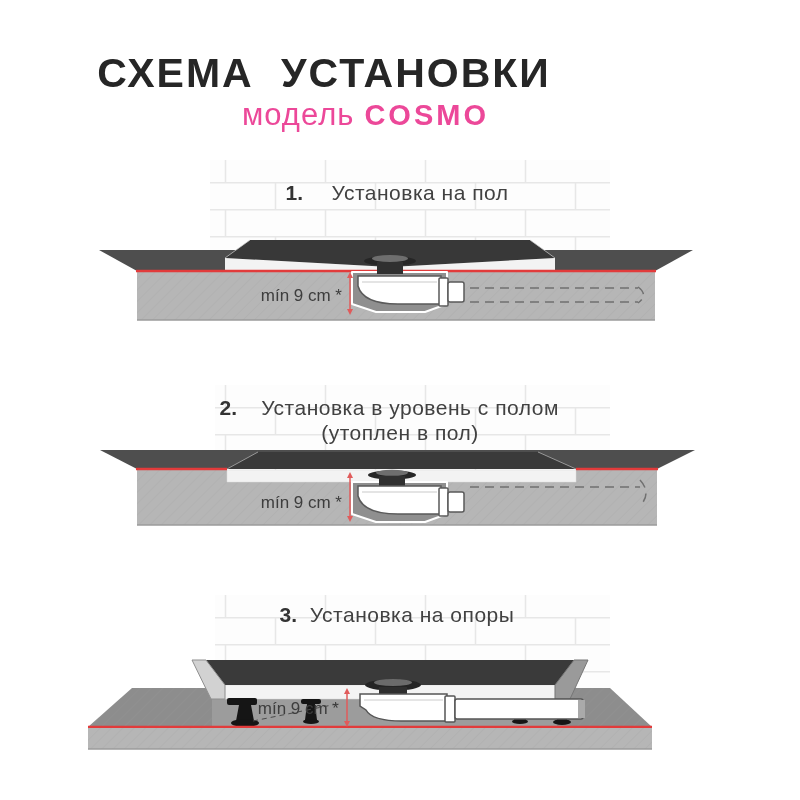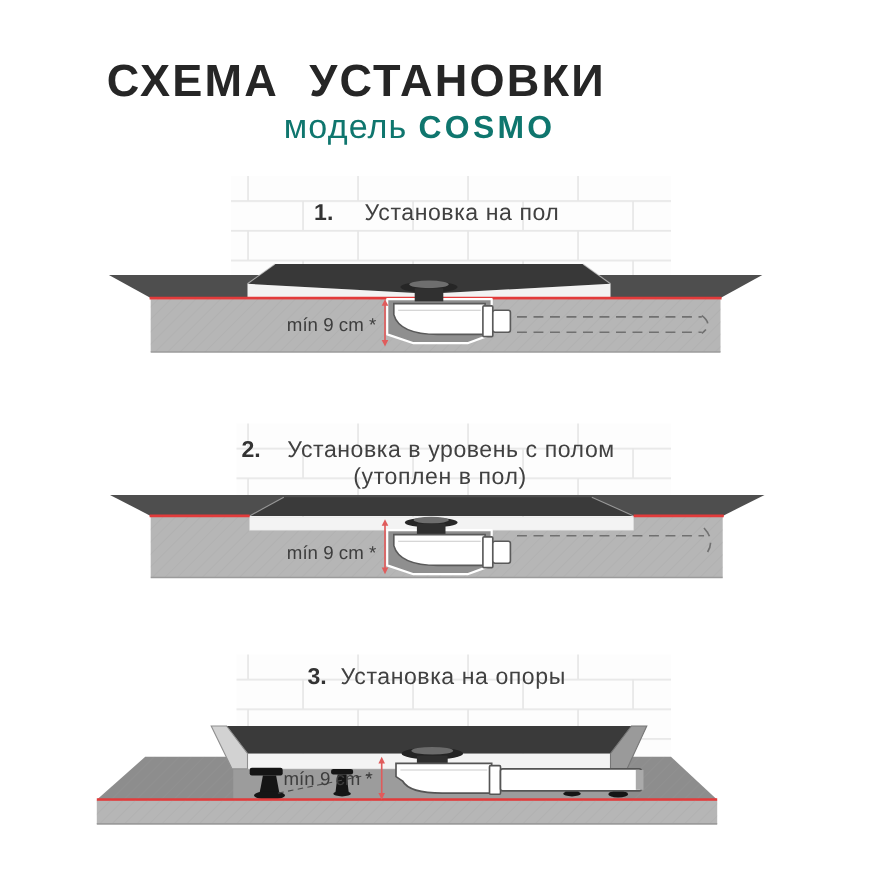--- a/index.html
+++ b/index.html
@@ -1,20 +1,20 @@
 <!DOCTYPE html>
 <html><head>
 <meta charset="utf-8">
 <style>
   html,body{margin:0;padding:0;background:#ffffff;}
   .page{position:relative;width:800px;height:800px;background:#ffffff;overflow:hidden;
         font-family:"Liberation Sans", sans-serif;}
   .main-title{position:absolute;top:36px;left:0;width:648px;text-align:center;
         font-size:41px;font-weight:bold;letter-spacing:2px;word-spacing:14px;color:#262626;margin-top:14px;}
-  .subtitle{position:absolute;top:97px;left:16px;width:731px;text-align:center;color:#0f766e;}
+  .subtitle{position:absolute;top:97px;left:0;width:731px;text-align:center;color:#ec4899;}
   .subtitle .model-label{font-size:31px;font-weight:normal;letter-spacing:1px;}
   .subtitle .model-name{font-size:29px;font-weight:bold;letter-spacing:3px;margin-left:10px;}
   svg{position:absolute;left:0;display:block;}
   #svg-sec1{top:155px;}
   #svg-sec2{top:380px;}
   #svg-sec3{top:590px;}
   .hdr-num{font:bold 21px "Liberation Sans", sans-serif;fill:#333333;}
   .hdr-title{font:21px "Liberation Sans", sans-serif;fill:#414141;letter-spacing:0.5px;}
   .dim-label{font:17px "Liberation Sans", sans-serif;fill:#3d3d3d;}
 </style>

